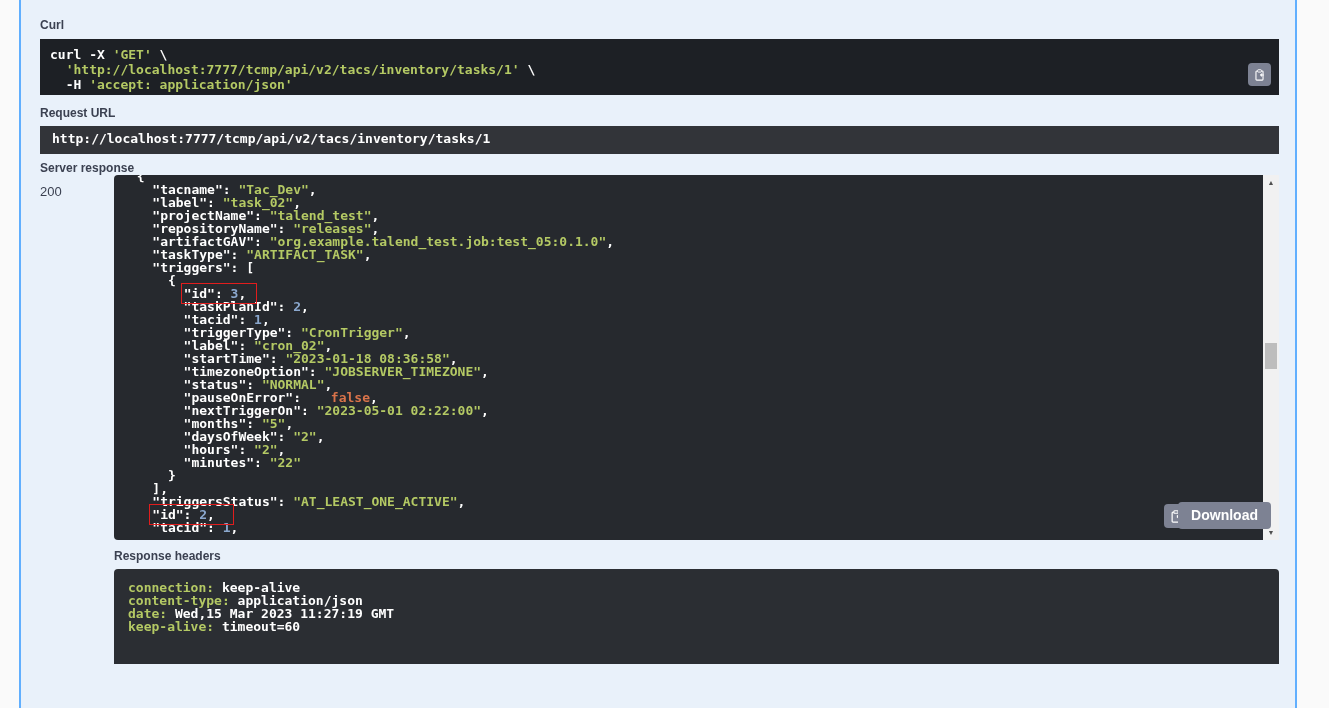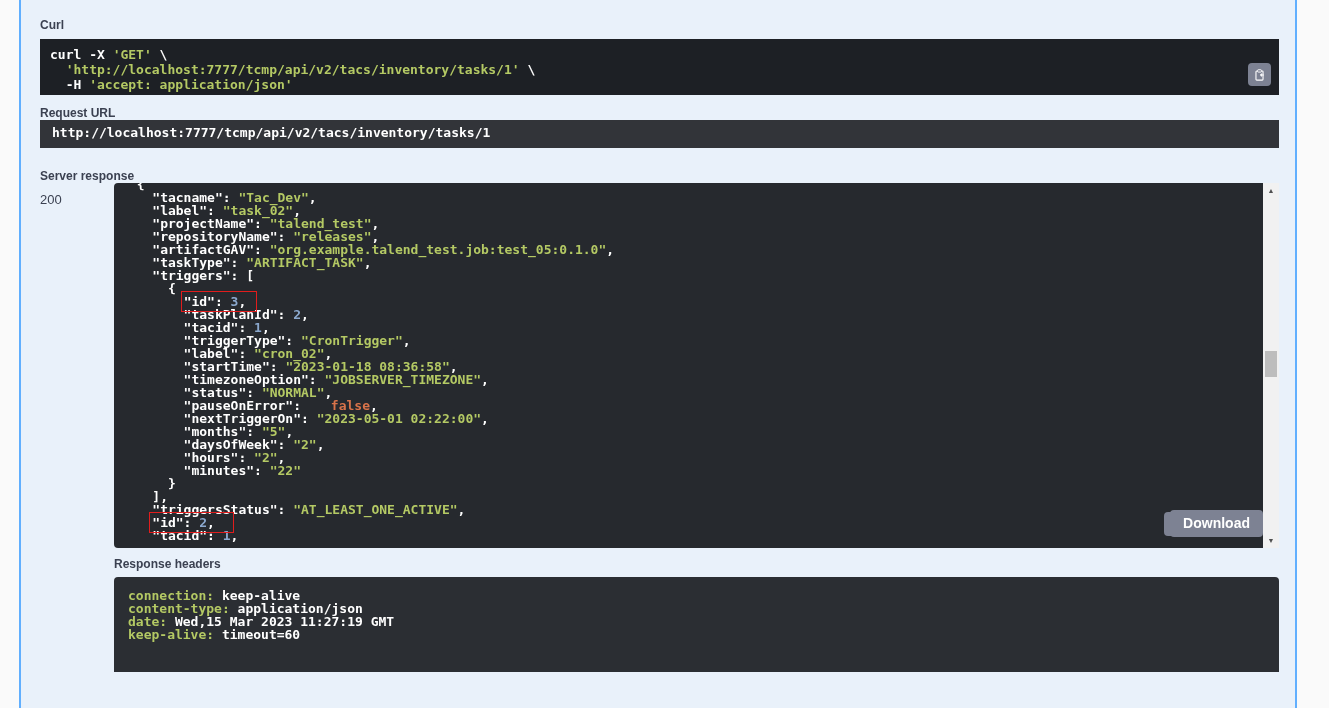--- a/index.html
+++ b/index.html
@@ -44,27 +44,27 @@
   .tk-l{color:var(--lit);margin-left:22px;}
   .anno-box{outline:1.5px solid var(--red);outline-offset:2px;}
 
   
   .curl-label{margin:2px 0 7px 0;}
   .curl-block{
     background:var(--curl-bg);height:56px;padding:8px 10px;
     font-size:13px;line-height:15px;
   }
   
-  .requrl-label{margin:11px 0 0 0;}
+  .requrl-label{margin:11px 0 6px 0;}
   .url-block{
     background:var(--url-bg);height:28px;padding:6px 12px;
     font-size:13px;line-height:14px;
   }
   
-  .srvresp-label{margin:21px 0 0 0;}
+  .srvresp-label{margin:7px 0 0 0;}
   .resp-head{display:flex;align-items:flex-end;padding:10px 0 11px 0;border-bottom:1px solid rgba(59,65,81,.3);}
   .col-code{width:75px;font-size:14px;font-weight:600;}
   .col-details{font-size:12px;font-weight:600;}
   .resp-row{display:flex;}
   .code-cell{width:75px;font-size:13px;padding-top:9px;}
   .details-cell{flex:1;}
   .rb-label{margin:9px 0 8px 0;}
   
   .response-body-wrap{position:relative;width:1165px;height:365px;}
   pre.body-code{
@@ -81,21 +81,21 @@
   .sb-thumb{position:absolute;left:2px;top:168px;width:12px;height:26px;background:#bdbdbd;}
   
   .copy-btn{
     position:absolute;background:var(--btn);border-radius:4px;border:none;
     display:flex;align-items:center;justify-content:center;cursor:pointer;
   }
   .copy-btn svg{display:block;}
   .curl-copy{right:8px;bottom:8px;width:23px;height:23px;}
   .body-copy{right:91px;bottom:12px;width:24px;height:24px;}
   .download-btn{
-    position:absolute;right:16px;bottom:11px;height:27px;padding:0 13px;
+    position:absolute;right:8px;bottom:11px;height:27px;padding:0 13px;
     background:var(--btn);border:none;border-radius:4px;cursor:pointer;
     color:#fff;font-family:"Liberation Sans", sans-serif;font-size:14px;font-weight:700;line-height:27px;
   }
   
   .rh-label{margin:9px 0 6px 0;}
   pre.headers-block{
     background:var(--headers-bg);width:1165px;height:95px;
     padding:12px 0 0 14px;border-radius:4px 4px 0 0;
     font-size:13px;line-height:13px;
   }

